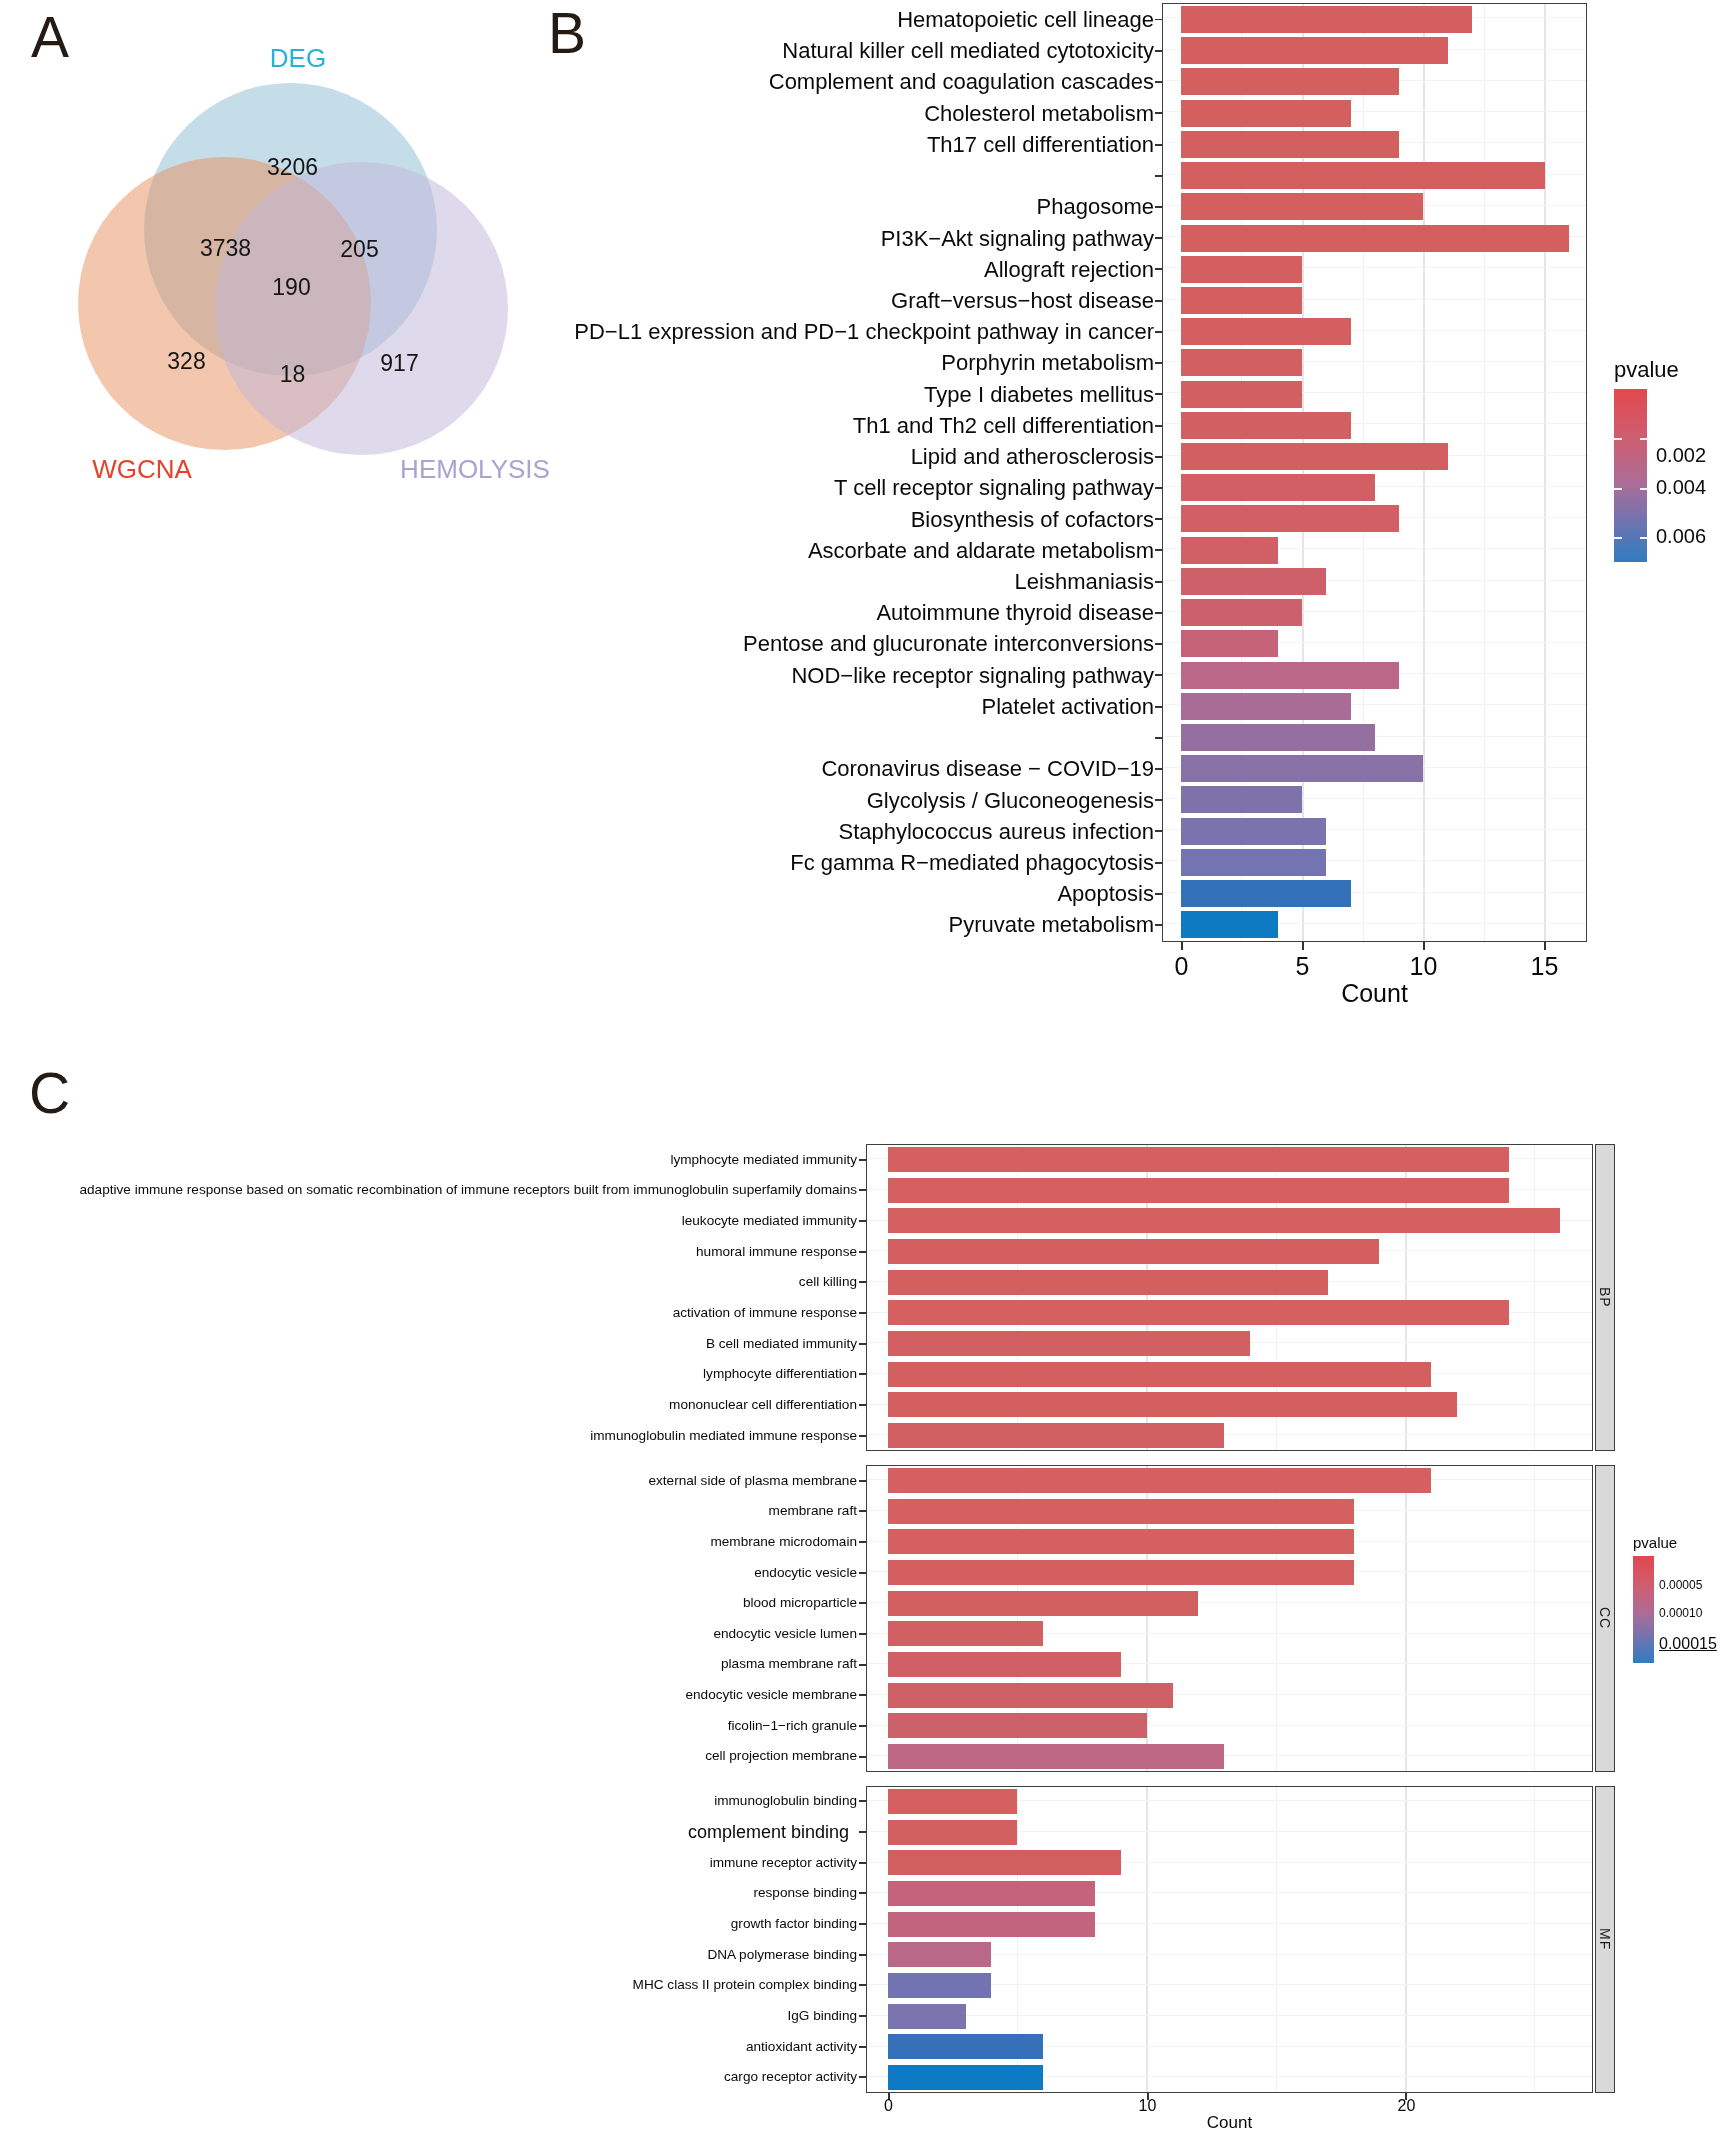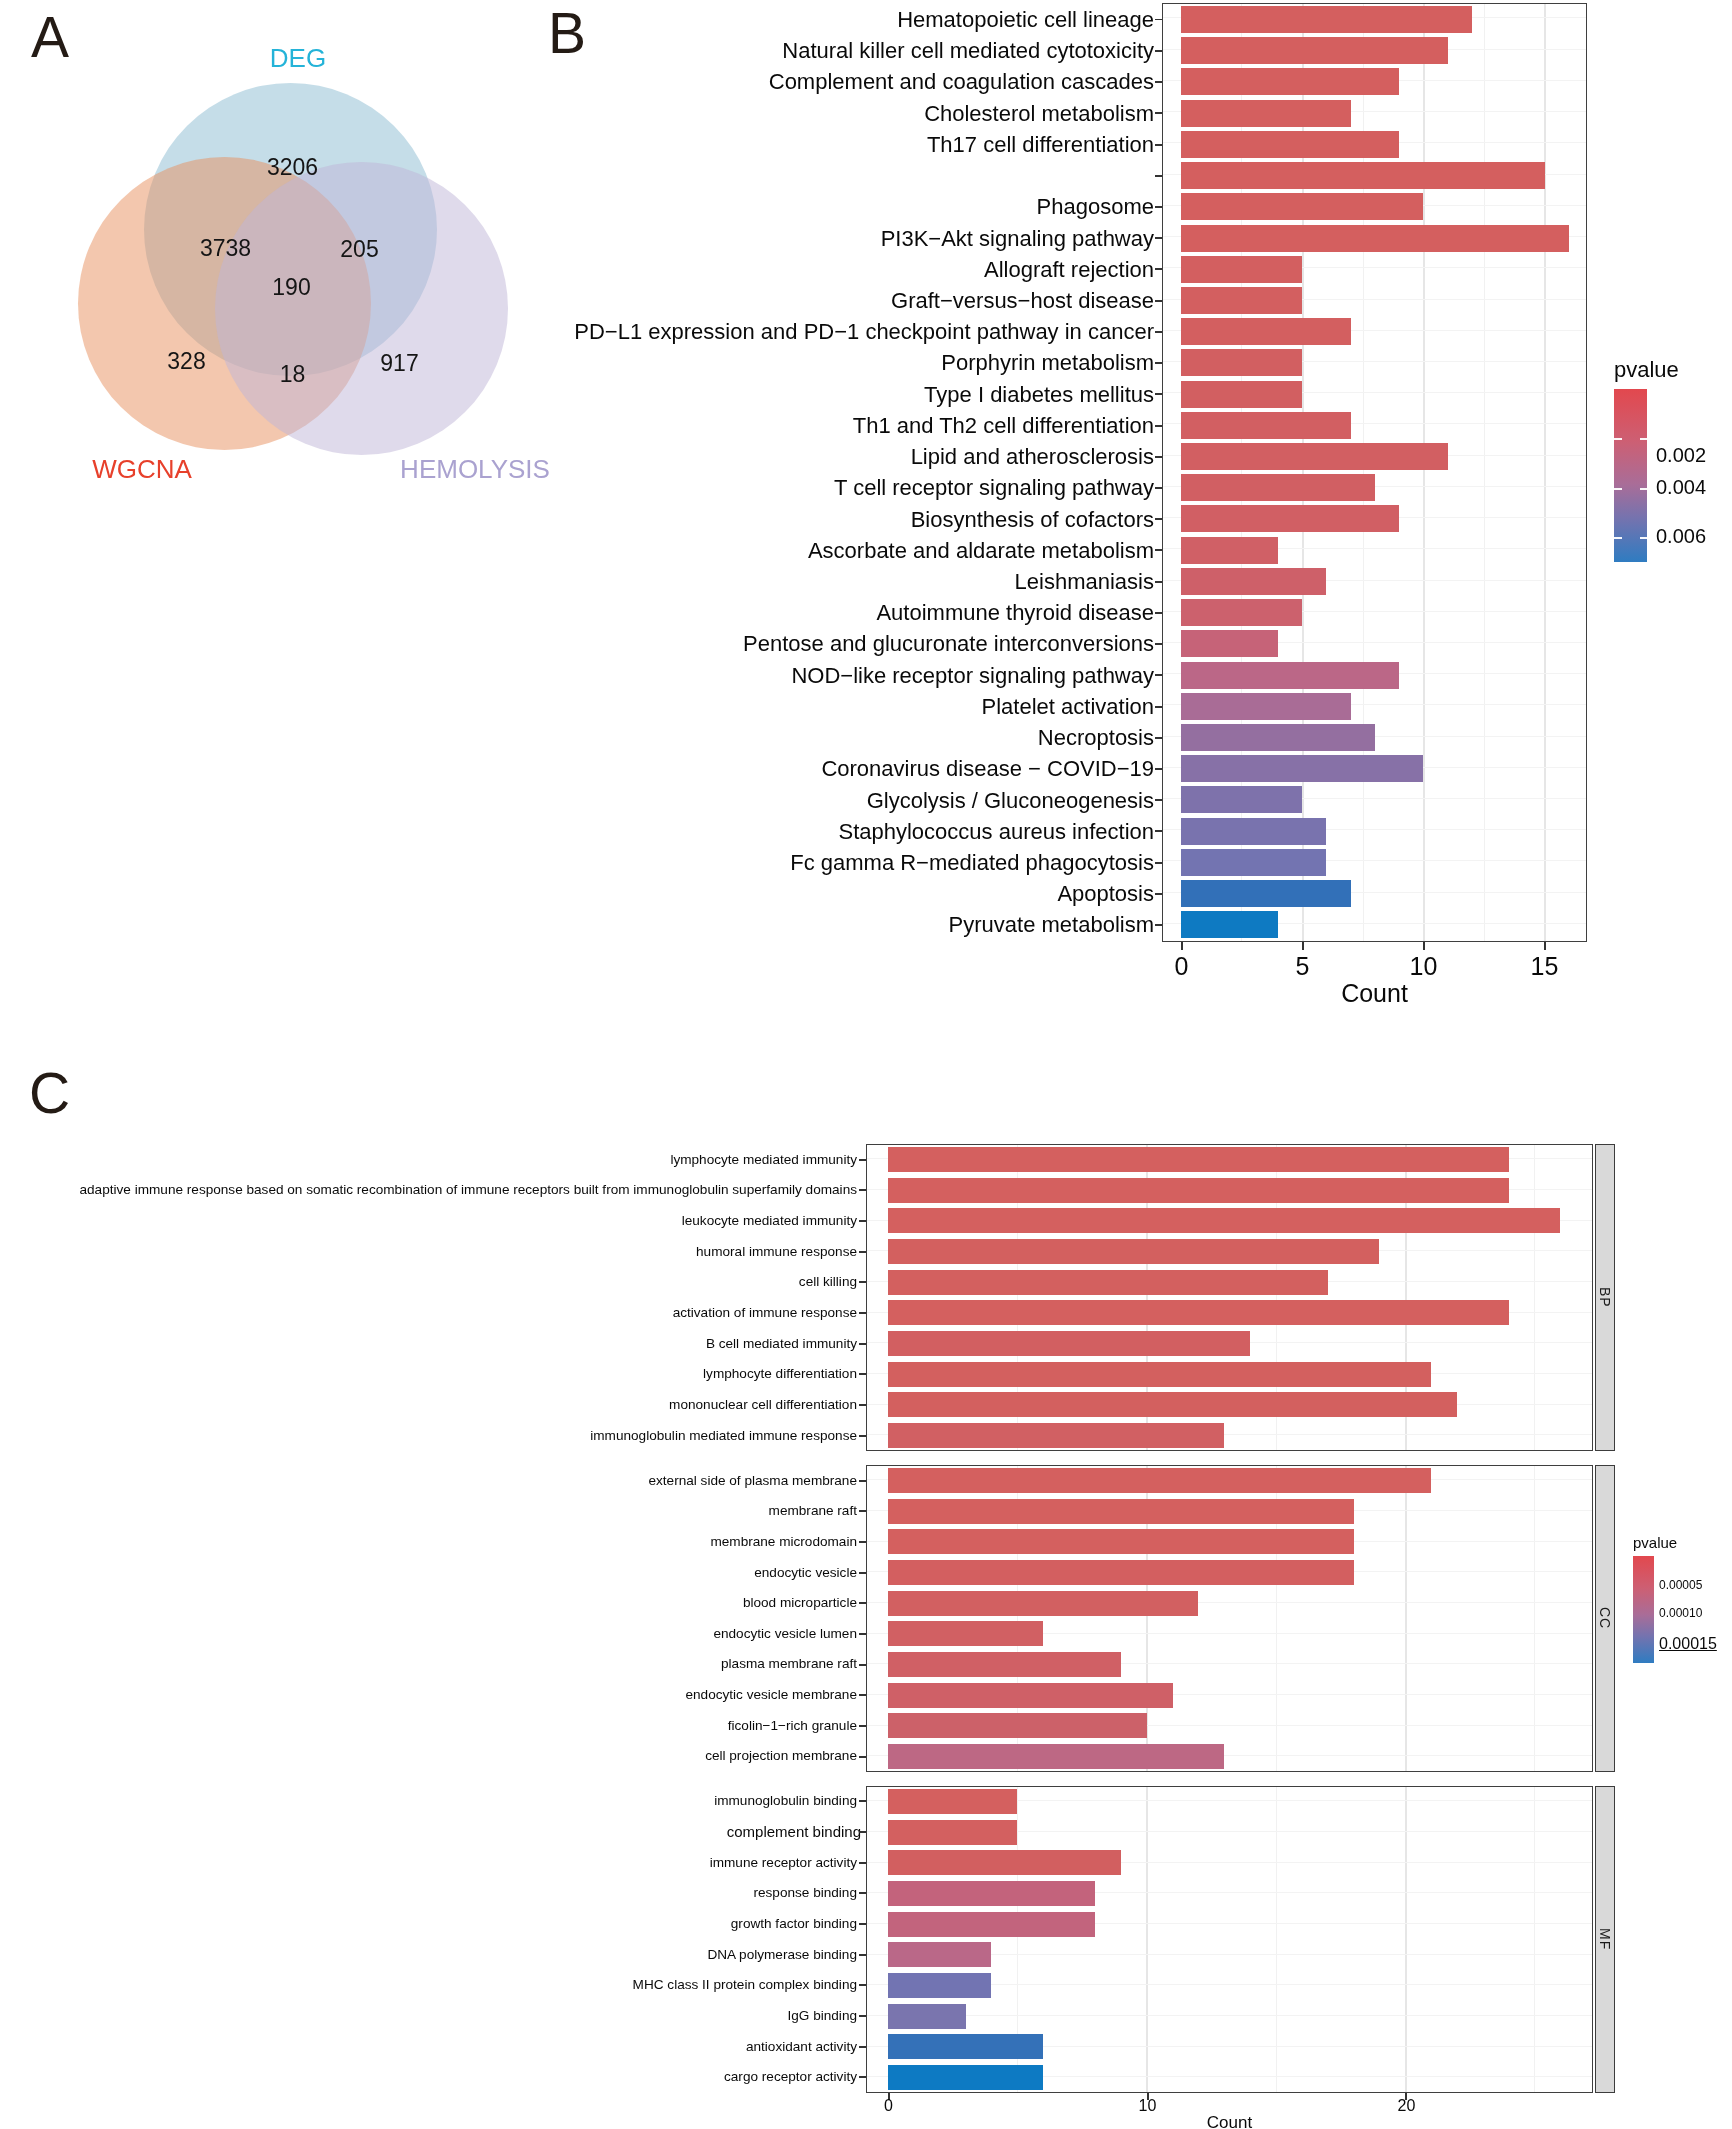--- a/index.html
+++ b/index.html
@@ -250,21 +250,21 @@
         <div class="bar" style="left: 21px; top: 186px; width: 103px; height: 25px; background: rgb(114, 116, 178);"></div>
         <div class="hgrid" style="top: 228px;"></div>
         <div class="bar" style="left: 21px; top: 217px; width: 78px; height: 25px; background: rgb(122, 117, 174);"></div>
         <div class="hgrid" style="top: 259px;"></div>
         <div class="bar" style="left: 21px; top: 247px; width: 155px; height: 25px; background: rgb(52, 113, 184);"></div>
         <div class="hgrid" style="top: 289px;"></div>
         <div class="bar" style="left: 21px; top: 278px; width: 155px; height: 25px; background: rgb(13, 122, 195);"></div>
       </div>
       <div class="cat" style="left: 51px; width: 806px; top: 1792px; height: 18px; line-height: 18px; font-size: 13.6px;">immunoglobulin binding</div>
       <div class="tickmark" style="left: 859px; top: 1800px; width: 6.6px; height: 1.5px;"></div>
-      <div class="cat" style="left: 55px; width: 806px; top: 1823px; height: 18px; line-height: 18px; font-size: 15px;">complement binding</div>
+      <div class="cat" style="left: 43px; width: 806px; top: 1823px; height: 18px; line-height: 18px; font-size: 18px;">complement binding</div>
       <div class="tickmark" style="left: 859px; top: 1831px; width: 6.6px; height: 1.5px;"></div>
       <div class="cat" style="left: 51px; width: 806px; top: 1854px; height: 18px; line-height: 18px; font-size: 13.6px;">immune receptor activity</div>
       <div class="tickmark" style="left: 859px; top: 1862px; width: 6.6px; height: 1.5px;"></div>
       <div class="cat" style="left: 51px; width: 806px; top: 1884px; height: 18px; line-height: 18px; font-size: 13.6px;">response binding</div>
       <div class="tickmark" style="left: 859px; top: 1892px; width: 6.6px; height: 1.5px;"></div>
       <div class="cat" style="left: 51px; width: 806px; top: 1915px; height: 18px; line-height: 18px; font-size: 13.6px;">growth factor binding</div>
       <div class="tickmark" style="left: 859px; top: 1923px; width: 6.6px; height: 1.5px;"></div>
       <div class="cat" style="left: 51px; width: 806px; top: 1946px; height: 18px; line-height: 18px; font-size: 13.6px;">DNA polymerase binding</div>
       <div class="tickmark" style="left: 859px; top: 1954px; width: 6.6px; height: 1.5px;"></div>
       <div class="cat" style="left: 51px; width: 806px; top: 1976px; height: 18px; line-height: 18px; font-size: 13.6px;">MHC class II protein complex binding</div>
@@ -336,21 +336,20 @@
     <div class="cat" style="left: 455px; width: 699px; top: 567px; height: 29px; line-height: 29px; font-size: 22px;">Leishmaniasis</div>
     <div class="tickmark" style="left: 1155px; top: 581px; width: 6.6px; height: 1.5px;"></div>
     <div class="cat" style="left: 455px; width: 699px; top: 598px; height: 29px; line-height: 29px; font-size: 22px;">Autoimmune thyroid disease</div>
     <div class="tickmark" style="left: 1155px; top: 612px; width: 6.6px; height: 1.5px;"></div>
     <div class="cat" style="left: 455px; width: 699px; top: 629px; height: 29px; line-height: 29px; font-size: 22px;">Pentose and glucuronate interconversions</div>
     <div class="tickmark" style="left: 1155px; top: 643px; width: 6.6px; height: 1.5px;"></div>
     <div class="cat" style="left: 455px; width: 699px; top: 661px; height: 29px; line-height: 29px; font-size: 22px;">NOD−like receptor signaling pathway</div>
     <div class="tickmark" style="left: 1155px; top: 674px; width: 6.6px; height: 1.5px;"></div>
     <div class="cat" style="left: 455px; width: 699px; top: 692px; height: 29px; line-height: 29px; font-size: 22px;">Platelet activation</div>
     <div class="tickmark" style="left: 1155px; top: 706px; width: 6.6px; height: 1.5px;"></div>
-    <div class="cat" style="left: 455px; width: 699px; top: 723px; height: 29px; line-height: 29px; font-size: 22px;">Necroptosis</div>
     <div class="tickmark" style="left: 1155px; top: 737px; width: 6.6px; height: 1.5px;"></div>
     <div class="cat" style="left: 455px; width: 699px; top: 754px; height: 29px; line-height: 29px; font-size: 22px;">Coronavirus disease − COVID−19</div>
     <div class="tickmark" style="left: 1155px; top: 768px; width: 6.6px; height: 1.5px;"></div>
     <div class="cat" style="left: 455px; width: 699px; top: 786px; height: 29px; line-height: 29px; font-size: 22px;">Glycolysis / Gluconeogenesis</div>
     <div class="tickmark" style="left: 1155px; top: 799px; width: 6.6px; height: 1.5px;"></div>
     <div class="cat" style="left: 455px; width: 699px; top: 817px; height: 29px; line-height: 29px; font-size: 22px;">Staphylococcus aureus infection</div>
     <div class="tickmark" style="left: 1155px; top: 830px; width: 6.6px; height: 1.5px;"></div>
     <div class="cat" style="left: 455px; width: 699px; top: 848px; height: 29px; line-height: 29px; font-size: 22px;">Fc gamma R−mediated phagocytosis</div>
     <div class="tickmark" style="left: 1155px; top: 862px; width: 6.6px; height: 1.5px;"></div>
     <div class="cat" style="left: 455px; width: 699px; top: 879px; height: 29px; line-height: 29px; font-size: 22px;">Apoptosis</div>

